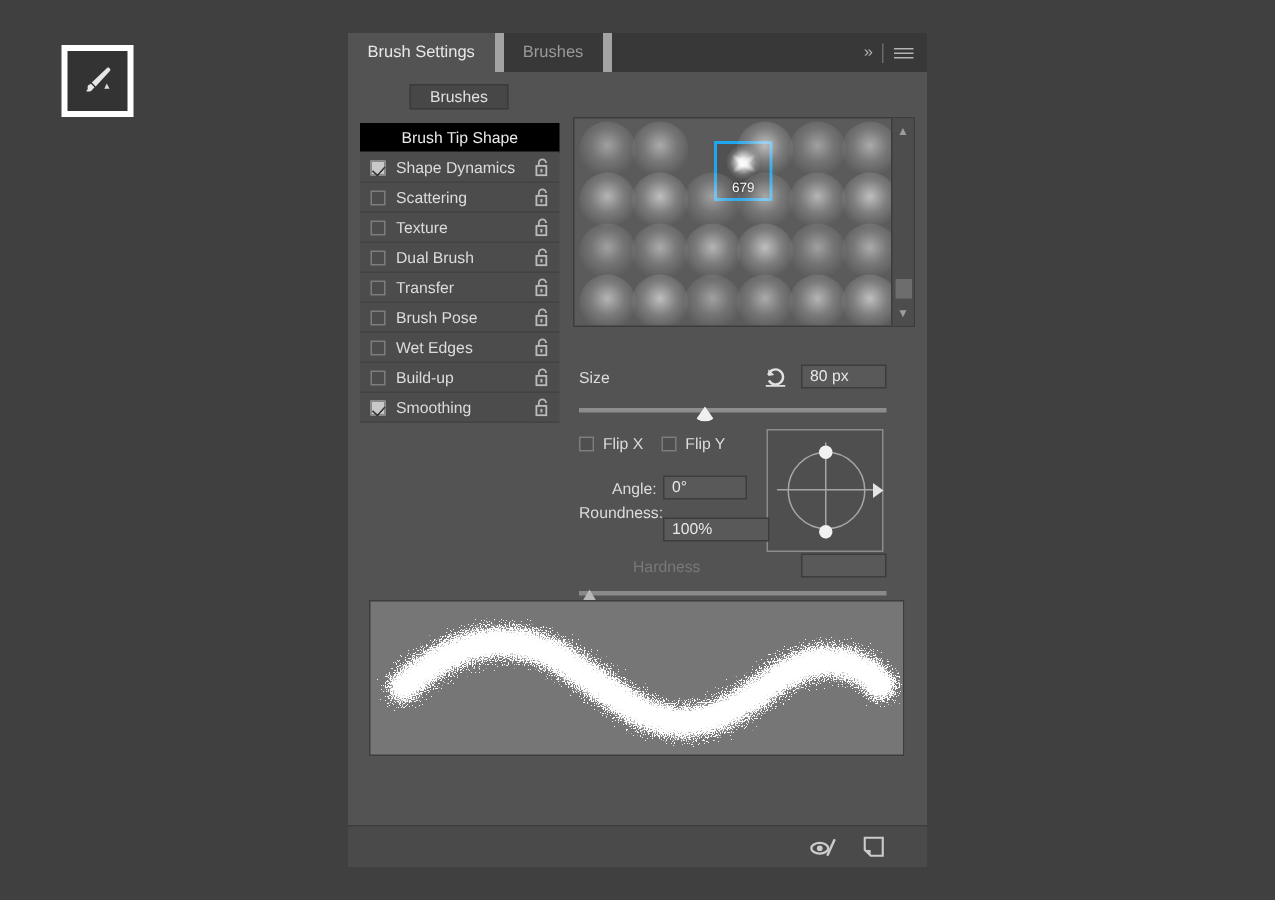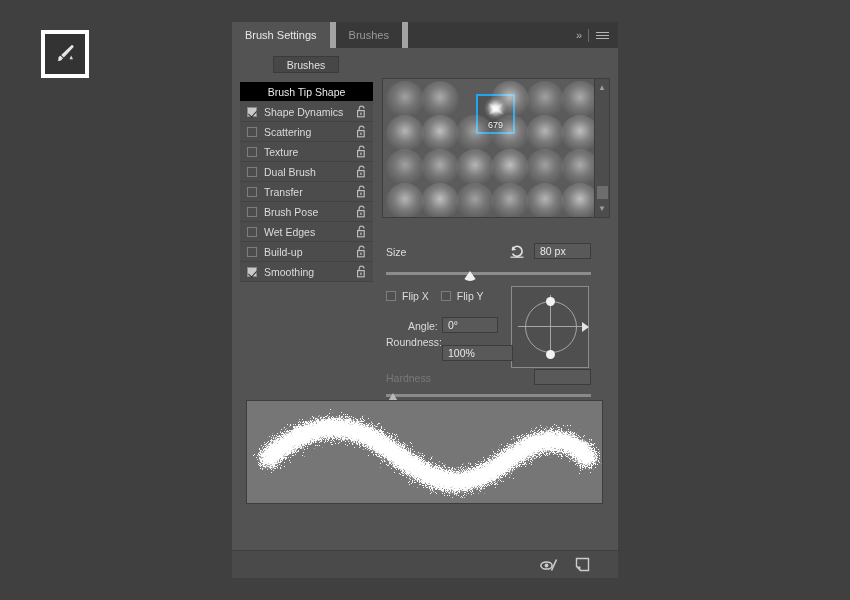--- a/index.html
+++ b/index.html
@@ -194,21 +194,21 @@
   #grid-thumbbar {
     position: absolute; left: 2px; bottom: 18px;
     width: 11px; height: 13px;
     background: #6d6d6d;
   }
 
   
   .field-label {
     font-size: 10.5px; color: #dcdcdc;
   }
-  .field-label.disabled { color: #787878; }
+  .field-label.disabled { color: #787878; margin-left: 36px; }
   .numbox {
     height: 16px;
     background: #595959;
     border: 1px solid #3c3c3c;
     color: #e8e8e8;
     font-size: 10.5px;
     display: flex; align-items: center;
     padding: 0 0 0 5px;
     cursor: text;
   }

